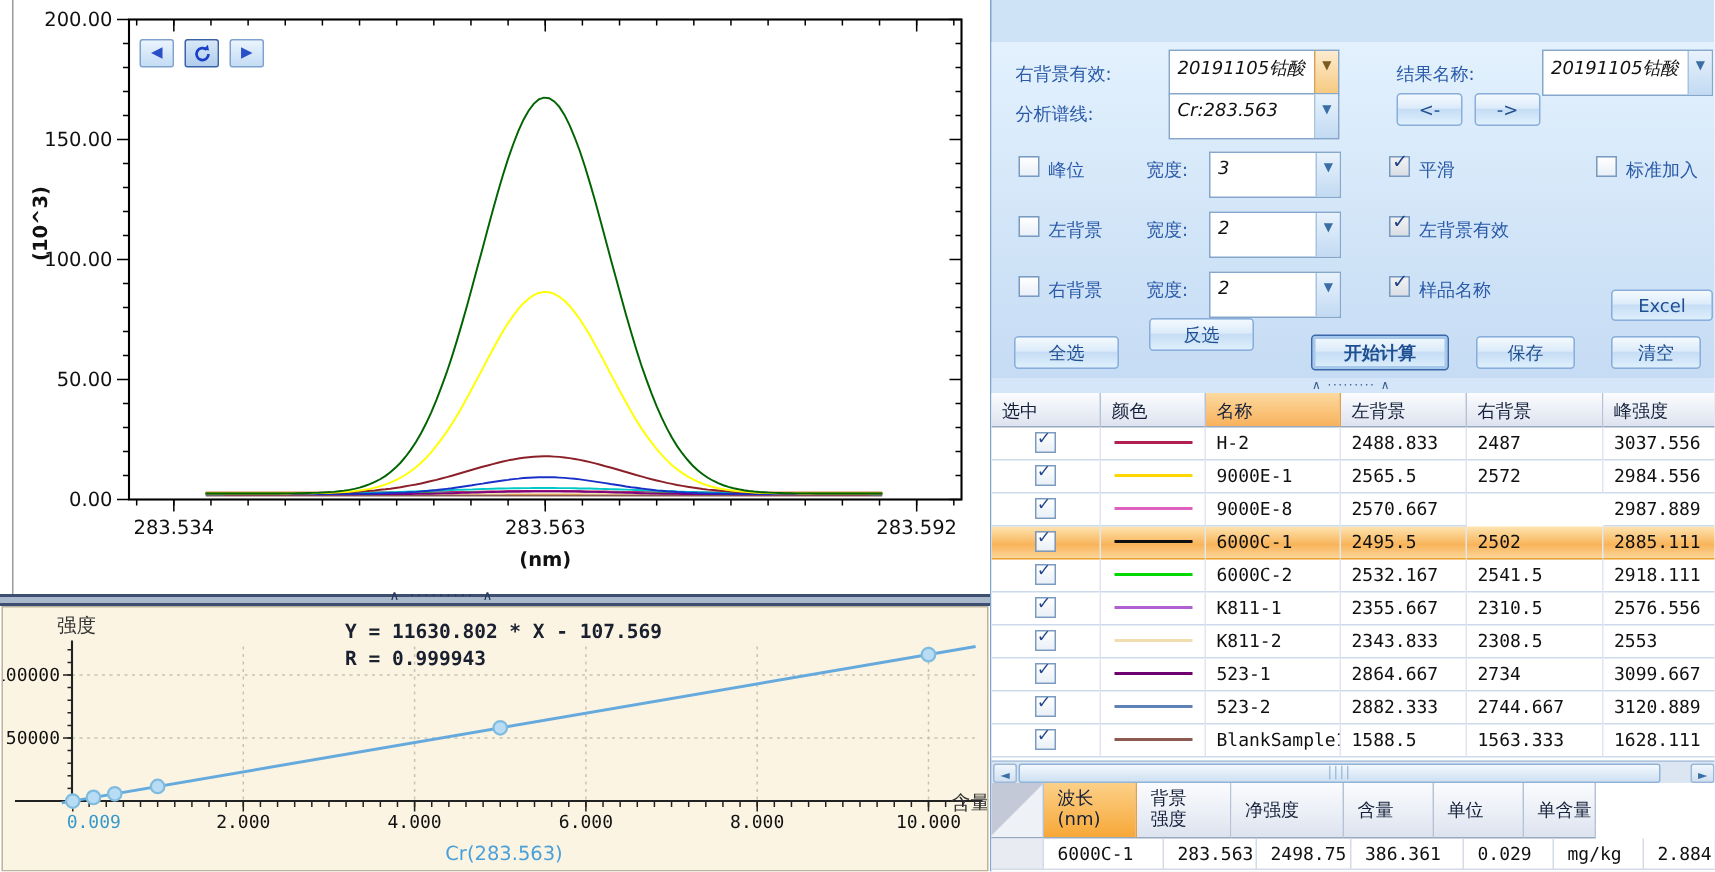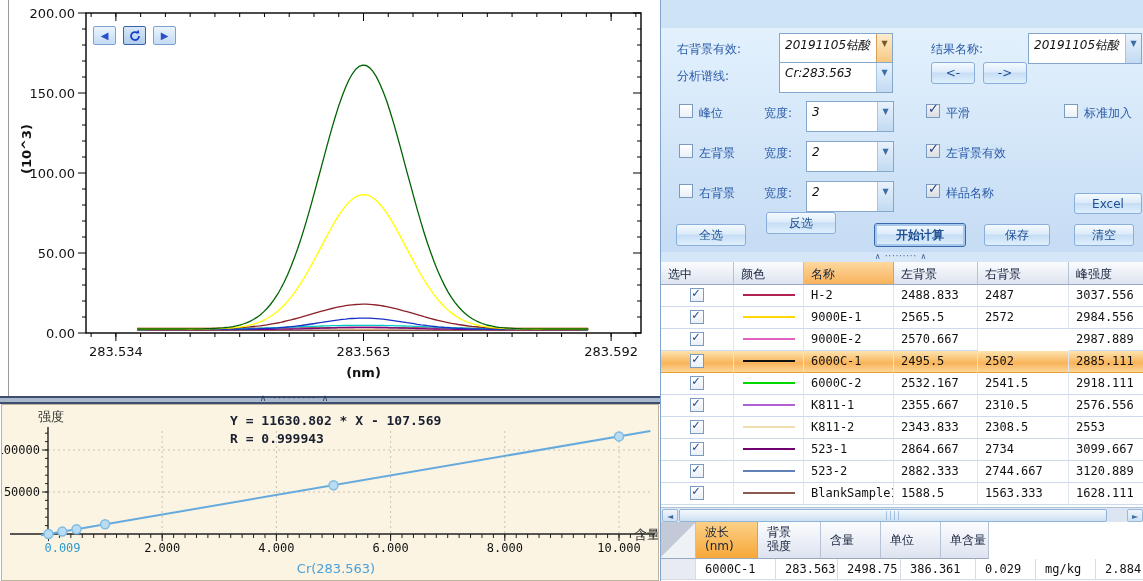--- a/index.html
+++ b/index.html
@@ -440,21 +440,21 @@
             <div class="c center" style="width: 73px;"><span class="cbx"><span>✓</span></span></div>
             <div class="c center" style="width: 70px;"><span class="swatch" style="background:#ffd700"></span></div>
             <div class="c" style="width: 90px;">9000E-1</div>
             <div class="c" style="width: 84px;">2565.5</div>
             <div class="c" style="width: 91px;">2572</div>
             <div class="c" style="width: 75px;">2984.556</div>
           </div>
           <div class="mt-row">
             <div class="c center" style="width: 73px;"><span class="cbx"><span>✓</span></span></div>
             <div class="c center" style="width: 70px;"><span class="swatch" style="background:#e060c0"></span></div>
-            <div class="c" style="width: 90px;">9000E-2</div>
+            <div class="c" style="width: 90px;">9000E-8</div>
             <div class="c" style="width: 84px;">2570.667</div>
             <div class="c" style="width: 91px; margin-top: 40px;">2564.333</div>
             <div class="c" style="width: 75px;">2987.889</div>
           </div>
           <div class="mt-row selected">
             <div class="c center" style="width: 73px;"><span class="cbx"><span>✓</span></span></div>
             <div class="c center" style="width: 70px;"><span class="swatch" style="background:#101010"></span></div>
             <div class="c" style="width: 90px;">6000C-1</div>
             <div class="c" style="width: 84px;">2495.5</div>
             <div class="c" style="width: 91px;">2502</div>
@@ -515,20 +515,21 @@
       <span class="sb-arrow" id="sb-left">◄</span>
       <span id="sb-thumb">||||</span>
       <span class="sb-arrow" id="sb-right">►</span>
     </div>
 
     <div id="summary-table">
       <div class="st-header" id="st-header">
           <div class="hc corner" style="width: 35px;"></div>
           <div class="hc hl" style="width: 62px;">波长<br>(nm)</div>
           <div class="hc" style="width: 63px;">背景<br>强度</div>
+          <div class="hc" style="width: 75px;"><span style="line-height:31px">净强度</span></div>
           <div class="hc" style="width: 60px;"><span style="line-height:31px">含量</span></div>
           <div class="hc" style="width: 60px;"><span style="line-height:31px">单位</span></div>
           <div class="hc" style="width: 48px;"><span style="line-height:31px">单含量</span></div>
         </div>
       <div class="st-row" id="st-row">
           <div class="c corner" style="width: 35px;"></div>
           <div class="c" style="width: 80px;">6000C-1</div>
           <div class="c" style="width: 62px;">283.563</div>
           <div class="c" style="width: 63px;">2498.75</div>
           <div class="c" style="width: 75px;">386.361</div>

